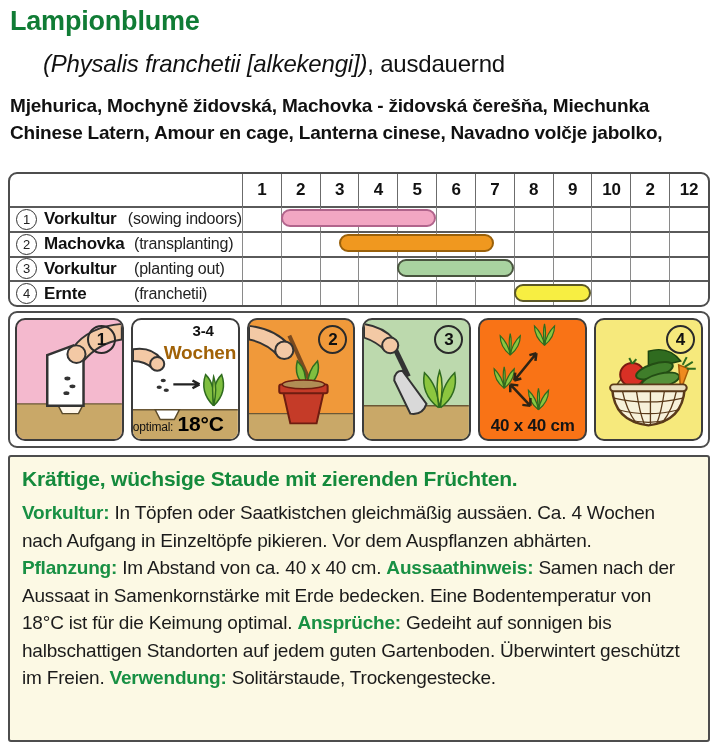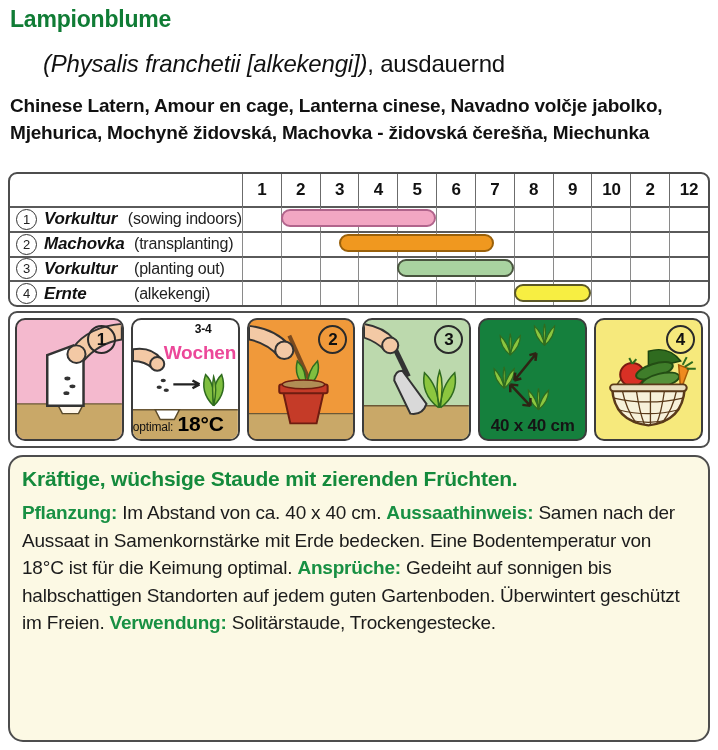--- a/index.html
+++ b/index.html
@@ -1,67 +1,67 @@
 <!DOCTYPE html>
 <html><head>
 <meta charset="utf-8">
 <style>
   html,body{margin:0;padding:0;background:#fff;}
   body{width:718px;height:750px;font-family:"Liberation Sans",sans-serif;letter-spacing:-0.2px;color:#1a1a1a;}
   .page{position:relative;width:718px;height:750px;overflow:hidden;background:#fff;}
 
   
-  .title{position:absolute;left:10px;top:6px;font-size:23px;font-weight:bold;color:#107c35;}
+  .title{position:absolute;left:10px;top:6px;font-size:27px;font-weight:bold;color:#107c35;}
   .botanical-line{position:absolute;left:10px;top:50px;font-size:24px;color:#111;margin-left:33px;}
   .botanical-line .bot{font-style:italic;}
   .synonyms{position:absolute;left:10px;top:92px;font-size:19px;font-weight:bold;line-height:27px;color:#111;}
 
   
   .cal{position:absolute;left:8px;top:172px;width:702px;height:135px;border:2px solid #4d4d4d;border-radius:9px;box-sizing:border-box;background:#fff;}
   .cal-grid{position:absolute;left:0;top:0;right:0;bottom:0;display:grid;grid-template-columns:232px repeat(12,1fr);grid-template-rows:32px repeat(4,1fr);}
   .cal-corner{}
   .cal-mh{border-left:1px solid #6b6b6b;display:flex;align-items:center;justify-content:center;font-weight:bold;font-size:17px;color:#111;}
   .cal-cell{border-left:1px solid #8a8a8a;border-top:2px solid #5a5a5a;}
   .cal-label{border-top:2px solid #5a5a5a;display:flex;align-items:center;padding-left:6px;white-space:nowrap;overflow:hidden;}
   .circ{flex:0 0 auto;width:19px;height:19px;border:1.5px solid #333;border-radius:50%;display:inline-flex;align-items:center;justify-content:center;font-size:13px;color:#222;margin-right:7px;}
-  .cal-name{font-weight:bold;font-size:17px;width:90px;color:#111;font-style:italic;}
+  .cal-name{font-weight:bold;font-size:17px;width:90px;color:#111;}
   .cal-sub{font-size:16px;color:#222;}
   .cal-bars{position:absolute;left:0;top:0;right:0;bottom:0;pointer-events:none;}
   .cal-bar{position:absolute;height:14px;border:2px solid #555;border-radius:9px;}
 
   
   .pictos{position:absolute;left:8px;top:311px;width:702px;height:137px;border:2px solid #4d4d4d;border-radius:9px;box-sizing:border-box;background:#fff;display:flex;gap:7px;padding:5px;}
   .panel{position:relative;flex:1 1 0;border:2px solid #3c3c3c;border-radius:10px;overflow:hidden;box-sizing:border-box;}
   .panel svg{position:absolute;left:0;top:0;width:100%;height:100%;}
   .badge{position:absolute;top:5px;right:6px;width:25px;height:25px;border:2px solid #2b2b2b;border-radius:50%;display:flex;align-items:center;justify-content:center;font-size:17px;font-weight:bold;color:#111;z-index:3;}
-  .p2-t1{position:absolute;top:2px;left:34%;right:0;text-align:center;font-size:12px;font-weight:bold;color:#111;z-index:2;}
-  .p2-t2{position:absolute;top:22px;left:28%;right:0;text-align:center;font-size:19px;font-weight:bold;color:#ec4899;z-index:2;}
+  .p2-t1{position:absolute;top:2px;left:34%;right:0;text-align:center;font-size:15px;font-weight:bold;color:#111;z-index:2;}
+  .p2-t2{position:absolute;top:22px;left:28%;right:0;text-align:center;font-size:19px;font-weight:bold;color:#a16207;z-index:2;}
   .p2-opt{position:absolute;bottom:3px;left:0;right:4px;text-align:left;z-index:2;white-space:nowrap;}
   .p2-opt .small{font-size:12px;color:#111;}
   .p2-opt .big{font-size:21px;font-weight:bold;color:#000;}
   .p5-txt{position:absolute;bottom:3px;left:0;right:0;text-align:center;font-size:17px;font-weight:bold;color:#151515;z-index:2;}
 
   
-  .desc{position:absolute;left:8px;top:455px;width:702px;height:287px;border:2px solid #4d4d4d;border-radius:15px;box-sizing:border-box;background:#fcf9e4;padding:8px 12px;}
+  .desc{position:absolute;left:8px;top:455px;width:702px;height:287px;border:2px solid #4d4d4d;border-radius:3px;box-sizing:border-box;background:#fcf9e4;padding:8px 12px;}
   .desc-h{font-size:21px;font-weight:bold;color:#148a3c;margin:2px 0 8px 0;}
   .desc-p{font-size:19px;line-height:27.5px;margin:0;color:#1b1b1b;}
   .kw{font-weight:bold;color:#189043;}
 </style>
 </head>
 <body>
 
 <div class="page">
 
   <div class="title">Lampionblume</div>
   <div class="botanical-line">
     <span class="bot">(Physalis franchetii [alkekengi])</span><span>, ausdauernd</span>
   </div>
   <div class="synonyms">
+    <div>Mjehurica, Mochyně židovská, Machovka - židovská čerešňa, Miechunka</div>
     <div>Chinese Latern, Amour en cage, Lanterna cinese, Navadno volčje jabolko,</div>
-    <div>Mjehurica, Mochyně židovská, Machovka - židovská čerešňa, Miechunka</div>
   </div>
 
   <div class="cal">
     <div class="cal-grid">
         <div class="cal-corner"></div>
         <div class="cal-mh">1</div>
         <div class="cal-mh">2</div>
         <div class="cal-mh">3</div>
         <div class="cal-mh">4</div>
         <div class="cal-mh">5</div>
@@ -119,21 +119,21 @@
         <div class="cal-cell"></div>
         <div class="cal-cell"></div>
         <div class="cal-cell"></div>
         <div class="cal-cell"></div>
         <div class="cal-cell"></div>
         <div class="cal-cell"></div>
         <div class="cal-cell"></div>
         <div class="cal-label">
           <div class="circ">4</div>
           <div class="cal-name">Ernte</div>
-          <div class="cal-sub">(alkekengi)</div>
+          <div class="cal-sub">(franchetii)</div>
         </div>
         <div class="cal-cell"></div>
         <div class="cal-cell"></div>
         <div class="cal-cell"></div>
         <div class="cal-cell"></div>
         <div class="cal-cell"></div>
         <div class="cal-cell"></div>
         <div class="cal-cell"></div>
         <div class="cal-cell"></div>
         <div class="cal-cell"></div>
@@ -233,21 +233,21 @@
         <line x1="30" y1="28" x2="44" y2="58" stroke="#333" stroke-width="5"></line>
         <path d="M38,52 L62,86 Q58,98 46,96 L30,62 Q30,52 38,52 Z" fill="#d9d9d9" stroke="#333" stroke-width="2"></path>
         <g fill="#f3c9a5" stroke="#333" stroke-width="2">
           <path d="M0,4 C12,6 22,10 30,20 L22,32 C14,24 6,20 0,18 Z"></path>
           <circle cx="26" cy="26" r="8"></circle>
         </g>
       </svg>
       <div class="badge">3</div>
     </div>
 
-    <div class="panel" style="background: #15803d;">
+    <div class="panel" style="background: #f97316;">
       <svg viewBox="0 0 104 122" preserveAspectRatio="none">
         <g stroke="#2f6b1f" stroke-width="1.2" fill="#8cc63f">
           <g transform="translate(30,36)">
               <path d="M0,0 Q-10,-8 -10,-20 Q-2,-12 0,0"></path>
               <path d="M0,0 Q10,-8 10,-20 Q2,-12 0,0"></path>
               <path d="M0,0 Q-2,-14 0,-22 Q2,-14 0,0"></path>
             </g>
           <g transform="translate(64,26)">
               <path d="M0,0 Q-10,-8 -10,-20 Q-2,-12 0,0"></path>
               <path d="M0,0 Q10,-8 10,-20 Q2,-12 0,0"></path>
@@ -291,17 +291,18 @@
         </g>
         <rect x="14" y="66" width="76" height="7" rx="3.5" fill="#e9dfc0" stroke="#5a3a1a" stroke-width="2"></rect>
       </svg>
       <div class="badge">4</div>
     </div>
   </div>
 
   <div class="desc">
     <div class="desc-h">Kräftige, wüchsige Staude mit zierenden Früchten.</div>
     <div id="desc-body">
+        <p class="desc-p"><span class="kw">Vorkultur:</span><span> In Töpfen oder Saatkistchen gleichmäßig aussäen. Ca. 4 Wochen nach Aufgang in Einzeltöpfe pikieren. Vor dem Auspflanzen abhärten.</span></p>
         <p class="desc-p"><span class="kw">Pflanzung:</span><span> Im Abstand von ca. 40 x 40 cm. </span><span class="kw">Aussaathinweis:</span><span> Samen nach der Aussaat in Samenkornstärke mit Erde bedecken. Eine Bodentemperatur von 18°C ist für die Keimung optimal. </span><span class="kw">Ansprüche:</span><span> Gedeiht auf sonnigen bis halbschattigen Standorten auf jedem guten Gartenboden. Überwintert geschützt im Freien. </span><span class="kw">Verwendung:</span><span> Solitärstaude, Trockengestecke.</span></p>
       </div>
   </div>
 
 </div>
 
 </body></html>

